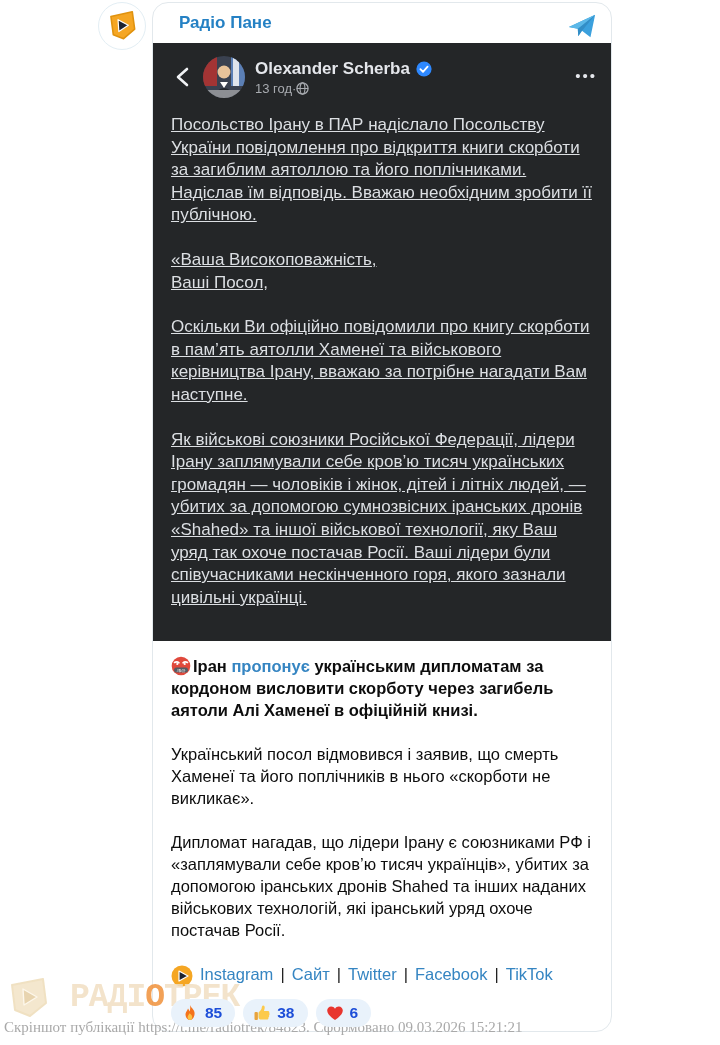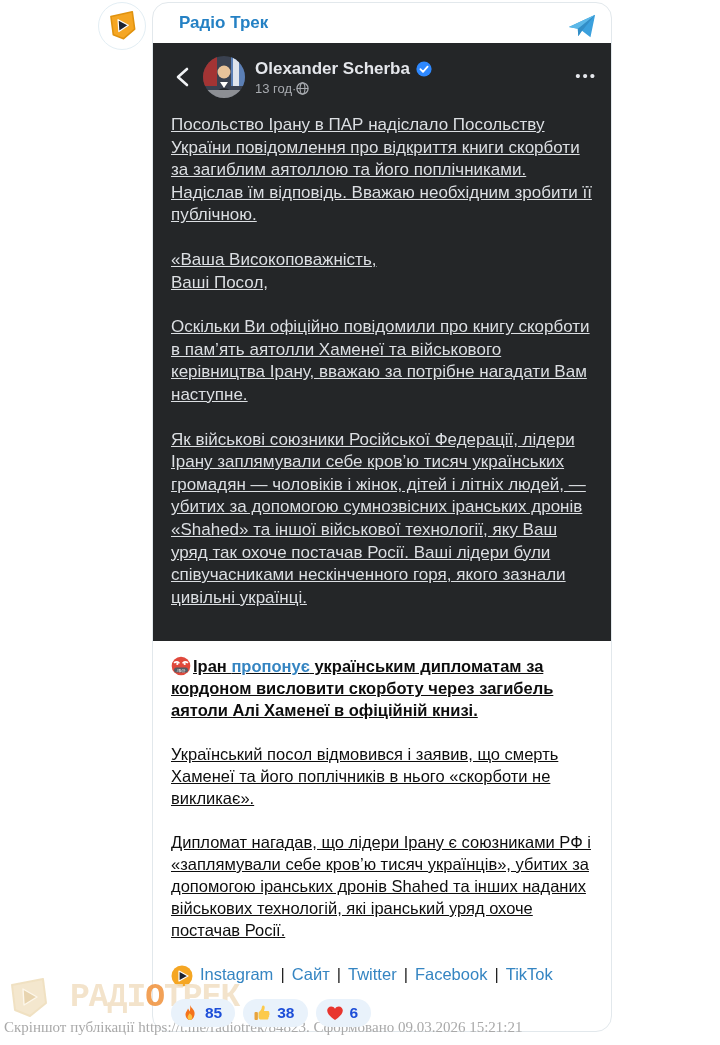--- a/index.html
+++ b/index.html
@@ -28,21 +28,21 @@
   .fb-id { margin-left:10px; flex:1; }
   .fb-name-row { display:flex; align-items:center; gap:6px; }
   .fb-name { font-size:17px; font-weight:bold; color:#e4e6eb; }
   .fb-sub { display:flex; align-items:center; margin-top:2px;
             font-size:13px; color:#a8abb0; }
   .fb-more { color:#e4e6eb; font-size:15px; letter-spacing:2px; margin-top:-4px; }
   .fb-body { padding:8px 18px 0 18px; font-size:17px; line-height:22.6px; color:#dcdfe3;text-decoration:underline; }
   .fb-body p { margin:0 0 22px 0; white-space:pre-line; }
 
   
-  .caption { padding:14px 18px 0 18px; font-size:16.5px; line-height:22px; color:#0d0d0d;text-decoration:underline; }
+  .caption { padding:14px 18px 0 18px; font-size:16.5px; line-height:22px; color:#0d0d0d; }
   .caption p { margin:0 0 22px 0; }
   .caption .bold { font-weight:bold; }
   .cap-link { color:#3585c2; font-weight:bold; text-decoration:none; cursor:pointer; }
   .angry { width:20px; height:20px; vertical-align:-4px; margin-right:2px; }
 
   
   .links-row { display:flex; align-items:flex-start; gap:7px; padding:2px 18px 0 18px;
                font-size:16.5px; }
   .play-logo { width:22px; height:22px; }
   .soc-link { color:#3585c2; cursor:pointer; }
@@ -78,21 +78,21 @@
   <div class="channel-avatar">
     <svg width="38" height="38" viewBox="0 0 48 48">
       <polygon points="10,12 37,6 40,28 26,40 13,35" fill="#f5a623" stroke="#e0920e" stroke-width="2" stroke-linejoin="round"></polygon>
       <polygon points="19,16 32,23 20,31" fill="#1d2330" stroke="#ffffff" stroke-width="1.5" stroke-linejoin="round"></polygon>
     </svg>
   </div>
 
   <div class="bubble">
 
     <div class="bubble-header">
-      <span class="channel-title">Радіо Трек</span>
+      <span class="channel-title">Радіо Пане</span>
       <svg class="plane-icon" viewBox="0 0 32 32">
         <polygon points="2,17 30,4 25,28 16,21 12,27 11.5,19" fill="#3ba0dd"></polygon>
         <polygon points="30,4 16,21 12,27 11.5,19" fill="#2f86bd" opacity="0.7"></polygon>
         <polygon points="2,17 30,4 11.5,19" fill="#5cb8e8"></polygon>
       </svg>
     </div>
 
     <div class="fb">
       <div class="fb-header">
         <svg class="fb-back" viewBox="0 0 26 26">

